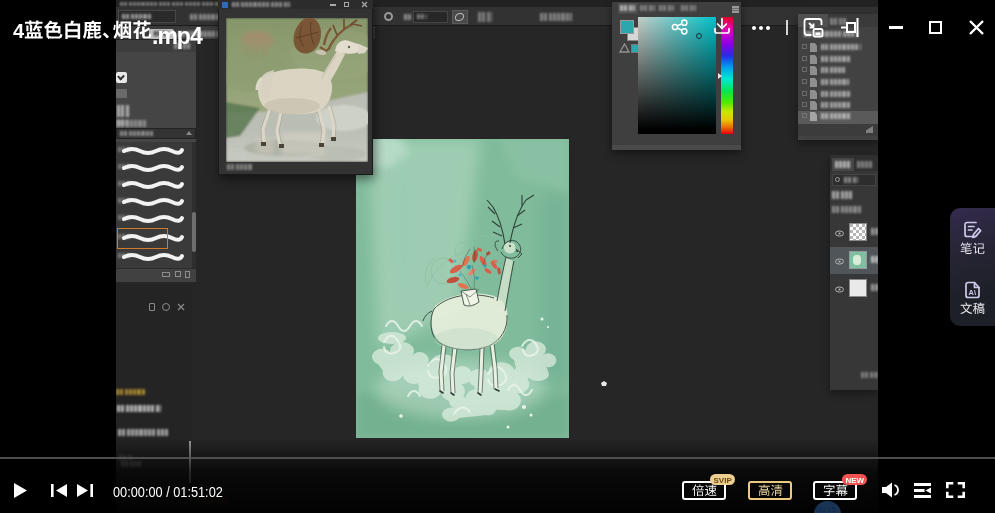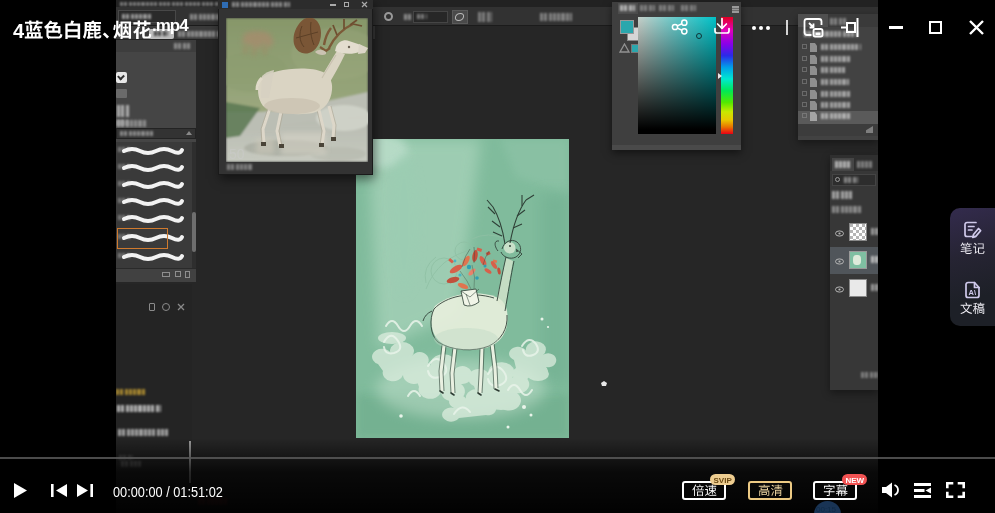--- a/index.html
+++ b/index.html
@@ -415,21 +415,21 @@
     <g fill="#fff">
       <use href="#gb0" transform="translate(0.0,0) scale(0.1950)"></use>
       <use href="#gb1" transform="translate(19.5,0) scale(0.1950)"></use>
       <use href="#gb2" transform="translate(39.0,0) scale(0.1950)"></use>
       <use href="#gb3" transform="translate(58.5,0) scale(0.1950)"></use>
       <use href="#gb4" transform="translate(78.0,0) scale(0.1950)"></use>
       <use href="#gb5" transform="translate(88.7,0) scale(0.1950)"></use>
       <use href="#gb6" transform="translate(108.2,0) scale(0.1950)"></use>
     </g>
   </svg>
-<div class="a" style="left:152px;top:16px;font-size:17px;font-weight:bold;color:#fff;letter-spacing:-1px">.mp4</div>
+<div class="a" style="left:152px;top:23px;font-size:23px;font-weight:bold;color:#fff;letter-spacing:-1px">.mp4</div>
 <svg class="a" style="left:670px;top:18px" width="19" height="18" viewBox="0 0 19 18">
 <g fill="none" stroke="#fff" stroke-width="1.5">
 <circle cx="5" cy="9" r="2.6"></circle>
       <circle cx="14.3" cy="4.7" r="2.6"></circle>
       <circle cx="14.3" cy="13.3" r="2.6"></circle>
 <path d="M7.4,7.9 L11.9,5.8 M7.4,10.1 L11.9,12.2"></path>
     </g>
   </svg>
 <svg class="a" style="left:713px;top:17px" width="18" height="18" viewBox="0 0 18 18">
 <g fill="none" stroke="#fff" stroke-width="1.7" stroke-linecap="round" stroke-linejoin="round">

